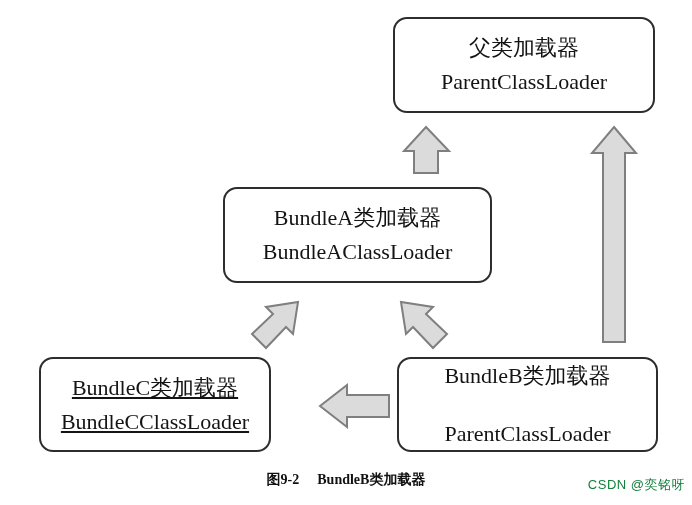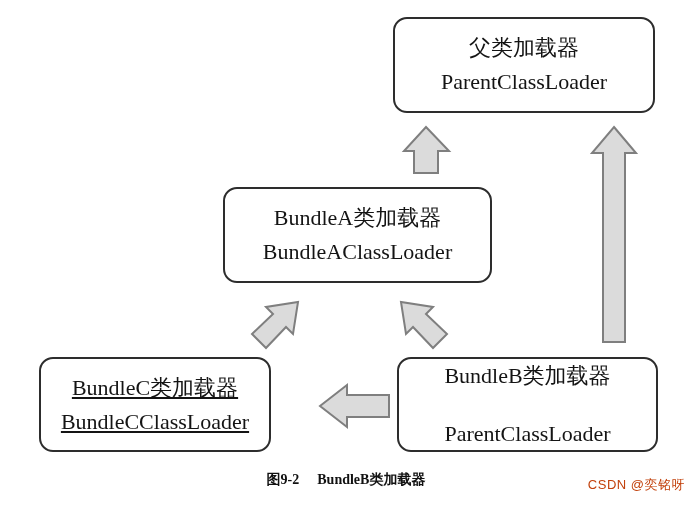--- a/index.html
+++ b/index.html
@@ -28,21 +28,21 @@
   .node-bundle-c{left:39px; top:357px;width:232px;height:95px;text-decoration:underline;}
   .node-bundle-b{left:397px;top:357px;width:261px;height:95px;gap:24px;}
   .caption{
     position:absolute;left:0;top:471px;width:692px;
     display:flex;justify-content:center;align-items:center;gap:18px;
     font-size:14px;font-weight:bold;color:#111111;
   }
   .watermark{
     position:absolute;right:7px;top:476px;
     font-family:"Liberation Sans","DejaVu Sans",sans-serif;
-    font-size:13px;color:#c2410c;
+    font-size:13px;color:#15803d;
     letter-spacing:0.5px;
   }
 </style>
 </head>
 <body>
 
 <div class="stage">
 
   <svg class="arrows" width="692" height="505" viewBox="0 0 692 505">
 

